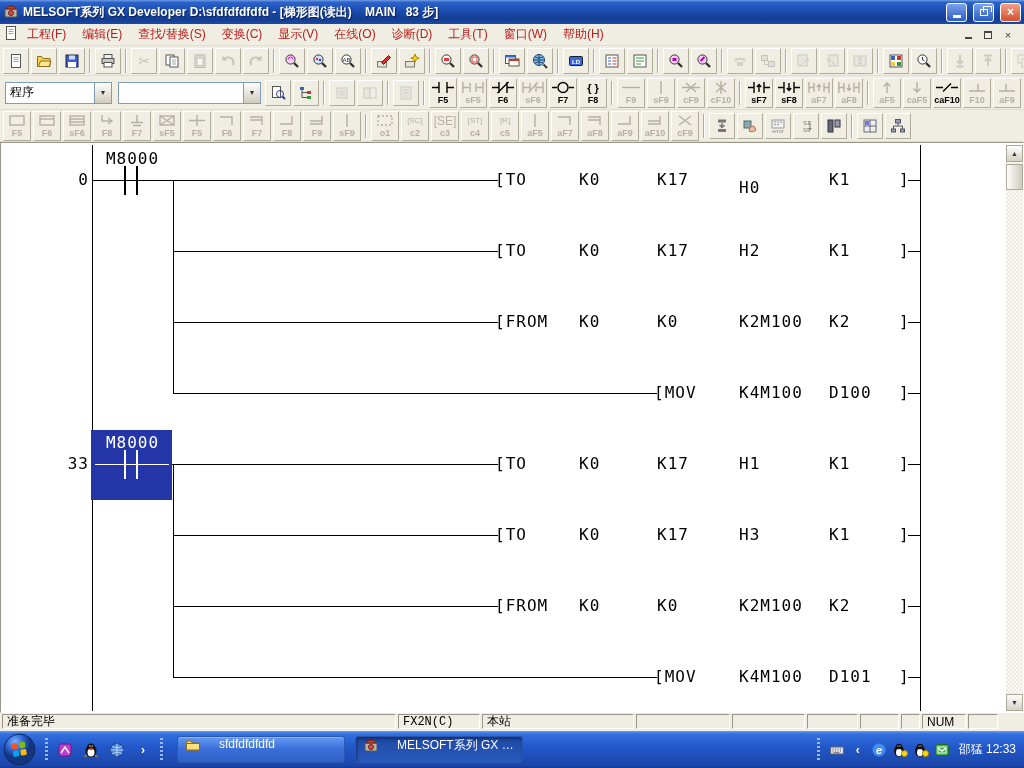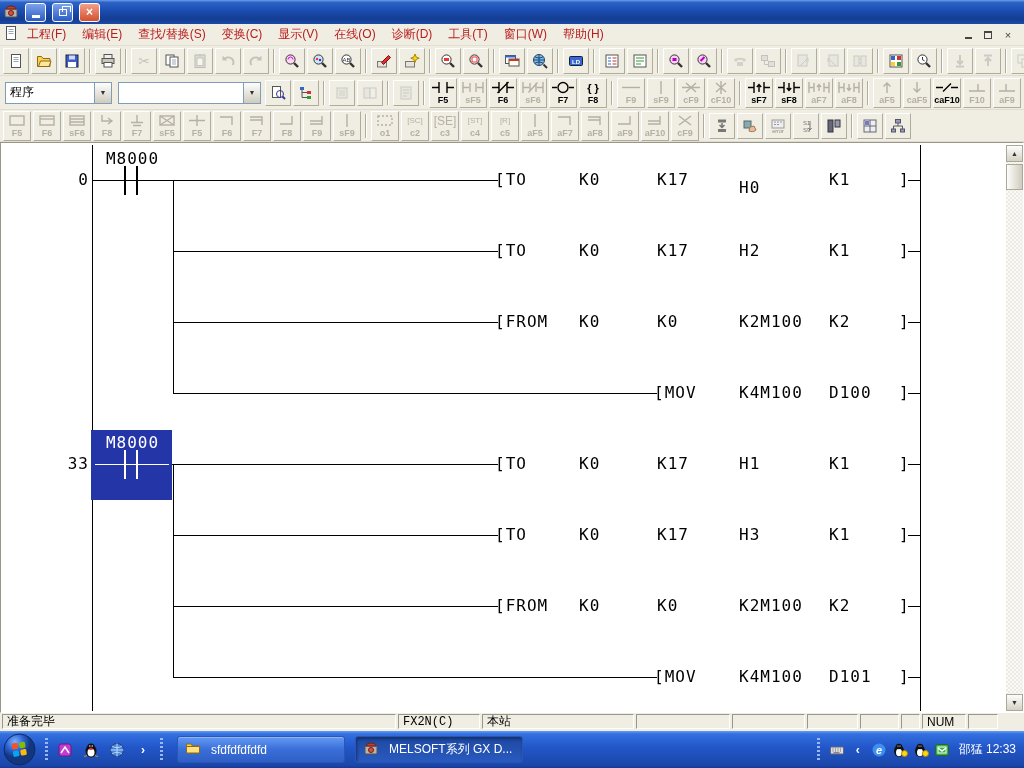--- a/index.html
+++ b/index.html
@@ -44,36 +44,37 @@
 .sbtn{position:absolute;left:0;width:17px;height:17px;background:linear-gradient(#fdfdfb,#d5d1c4);border:1px solid #aca899;display:flex;align-items:center;justify-content:center;font-size:7px;color:#333}
 .thumb{position:absolute;left:0;top:19px;width:17px;height:26px;background:linear-gradient(90deg,#fdfdfb,#cfcbbe);border:1px solid #aca899}
 
 .statusbar{position:absolute;top:713px;left:0;width:1024px;height:18px;background:#f0eee2;display:flex;gap:2px;padding:1px 2px;font-size:12px}
 .panel{border:1px solid;border-color:#9a968a #fff #fff #9a968a;padding:0 4px;display:flex;align-items:center;height:15px;overflow:hidden;white-space:nowrap}
 
 .taskbar{position:absolute;top:731px;left:0;width:1024px;height:37px;background:linear-gradient(180deg,#679cf5 0%,#3270e0 8%,#2256c8 45%,#1b47ab 92%,#16389a 100%);display:flex;align-items:center;color:#fff}
 .start-orb{width:33px;height:33px;margin:0 5px 0 3px;flex:0 0 33px}
 .handle{width:3px;height:24px;margin:0 4px;background:repeating-linear-gradient(180deg,#9ab8f5 0 2px,transparent 2px 4px)}
 .qlicon{width:22px;height:22px;display:flex;align-items:center;justify-content:center;margin:0 2px;font-weight:bold}
-.task{height:27px;border-radius:3px;display:flex;align-items:center;gap:10px;padding:0 7px;font-size:12px;margin-left:10px;width:168px;background:linear-gradient(#639af4,#3a6ed8 50%,#2e5fc6);box-shadow:inset 0 1px 0 #8db4f8;border:1px solid #2a56b4;white-space:nowrap;overflow:hidden}
+.task{height:27px;border-radius:3px;display:flex;gap:18px;padding:0 7px;font-size:12px;margin-left:10px;width:168px;background:linear-gradient(#639af4,#3a6ed8 50%,#2e5fc6);box-shadow:inset 0 1px 0 #8db4f8;border:1px solid #2a56b4;white-space:nowrap;overflow:hidden}
 .task.active{background:linear-gradient(#1e49a2,#2a5ac0);box-shadow:inset 1px 2px 3px #11306e}
 .task .tlabel{overflow:hidden;text-overflow:ellipsis}
 .tray{margin-left:auto;display:flex;align-items:center;gap:4px;padding-right:8px}
 .trayicon{width:18px;height:18px;display:flex;align-items:center;justify-content:center}
 .clock{font-size:12px;padding-left:4px;white-space:nowrap}
 </style>
 </head>
 <body>
 
 <div class="titlebar">
   <span id="titleicon"><svg width="16" height="16" viewBox="0 0 16 16">
         <rect x="2" y="6" width="12" height="8" rx="1" fill="#b8b4a8" stroke="#555"></rect>
         <path d="M3 6c1-4 9-4 10 0z" fill="#c04030" stroke="#702018"></path>
         <circle cx="8" cy="10" r="2.5" fill="#d85040" stroke="#702018"></circle>
       </svg></span>
+  <span class="title-text">MELSOFT系列 GX Developer D:\sfdfdfdfdfd - [梯形图(读出)    MAIN   83 步]</span>
   <span class="winbtn">
       <span class="min-g"></span>
     </span>
   <span class="winbtn">
       <span class="res-g"></span>
     </span>
   <span class="winbtn close">×</span>
 </div>
 
 <div class="menubar" id="menubar">

